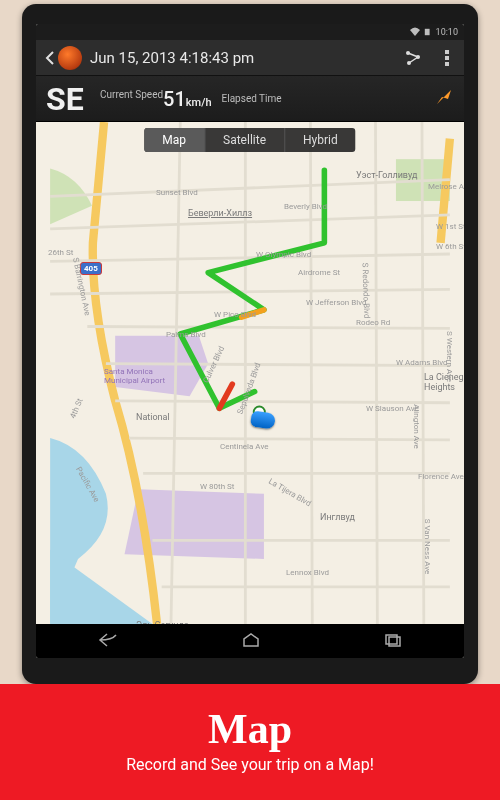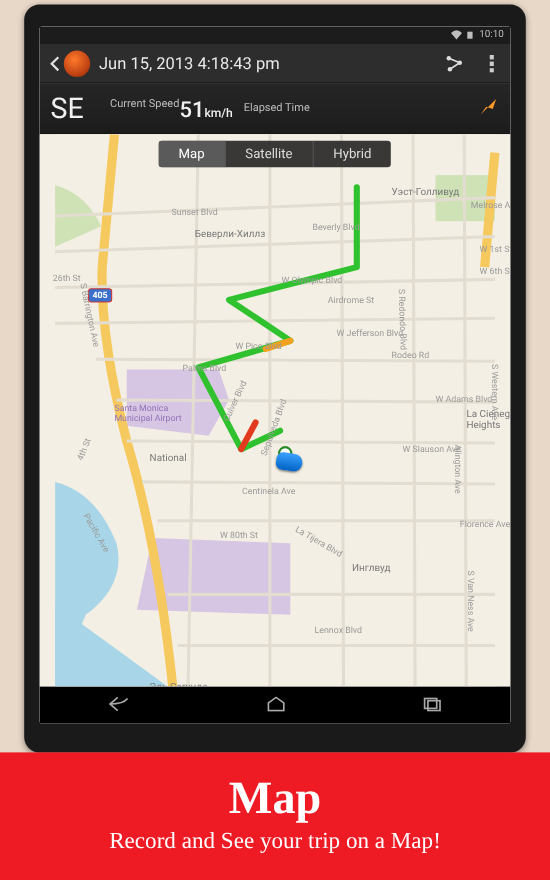--- a/index.html
+++ b/index.html
@@ -64,21 +64,21 @@
   .infostrip {
     height: 46px;
     background: linear-gradient(#262626,#1c1c1c);
     display: flex;
     align-items: center;
     color: #f0f0f0;
     padding: 0 10px;
     gap: 10px;
     border-bottom: 1px solid #000;
   }
-  .compass-dir { font-size: 26px; font-weight: 400; width: 44px; }
+  .compass-dir { font-size: 32px; font-weight: 700; width: 44px; }
   .stat { display:flex; flex-direction:row; }
   .stat-label { font-size: 10px; color:#bcbcbc; }
   .stat-value { font-size: 20px; font-weight: 500; line-height: 1; }
   .stat-value .unit { font-size: 11px; }
   .arrow-icon { margin-left:auto; color:#ff9a2a; }
 
   
   .maptabs {
     position: absolute;
     top: 104px; left: 50%; transform: translateX(-50%);
@@ -134,21 +134,21 @@
     flex: 0 0 116px;
     background: #ee1a24;
     color: #fff;
     text-align: center;
     display:flex;
     flex-direction: column;
     justify-content: center;
     padding-bottom: 6px;
   }
   .banner h1 { font-family: Georgia, 'Times New Roman', serif; font-weight: 700; font-size: 42px; }
-  .banner p  { font-size: 21px; margin-top: 2px; font-family: Liberation Serif, serif; }
+  .banner p  { font-size: 16px; margin-top: 2px; }
 
   .shield405 {
     position:absolute; left: 44px; top: 140px;
     background:#3b6fc9; color:#fff; font-size:8px; font-weight:bold;
     padding:1px 3px; border-radius:3px; border:1px solid #cc3a3a;
   }
 </style>
 </head>
 <body>
 
@@ -250,21 +250,21 @@
 
         <circle cx="225" cy="312" r="6" fill="#fff" stroke="#2a8a2a" stroke-width="2"></circle>
       </svg>
 
       <div class="shield405">405</div>
       <div class="car"></div>
 
       <div class="poilabel" style="left:68px; top:245px;"><span>Santa Monica<br>Municipal Airport</span></div>
       <div class="placelabel" style="left:100px; top:290px;">National</div>
       <div class="placelabel" style="left:320px; top:48px;">Уэст-Голливуд</div>
-      <div class="placelabel" style="left:141px; top:86px;">Беверли-Хиллз</div>
+      <div class="placelabel" style="left:152px; top:86px;text-decoration:underline;">Беверли-Хиллз</div>
       <div class="placelabel" style="left:284px; top:390px;">Инглвуд</div>
       <div class="placelabel" style="left:100px; top:498px;">Эль-Сегундо</div>
       <div class="placelabel" style="left:388px; top:250px;">La Cienega<br>Heights</div>
 
       <div class="roadlabel" style="left:120px; top:66px;">Sunset Blvd</div>
       <div class="roadlabel" style="left:248px; top:80px;">Beverly Blvd</div>
       <div class="roadlabel" style="left:220px; top:128px;">W Olympic Blvd</div>
       <div class="roadlabel" style="left:140px; top:188px;margin-left:38px;">W Pico Blvd</div>
       <div class="roadlabel" style="left:130px; top:208px;">Palms Blvd</div>
       <div class="roadlabel" style="left:270px; top:176px;">W Jefferson Blvd</div>

